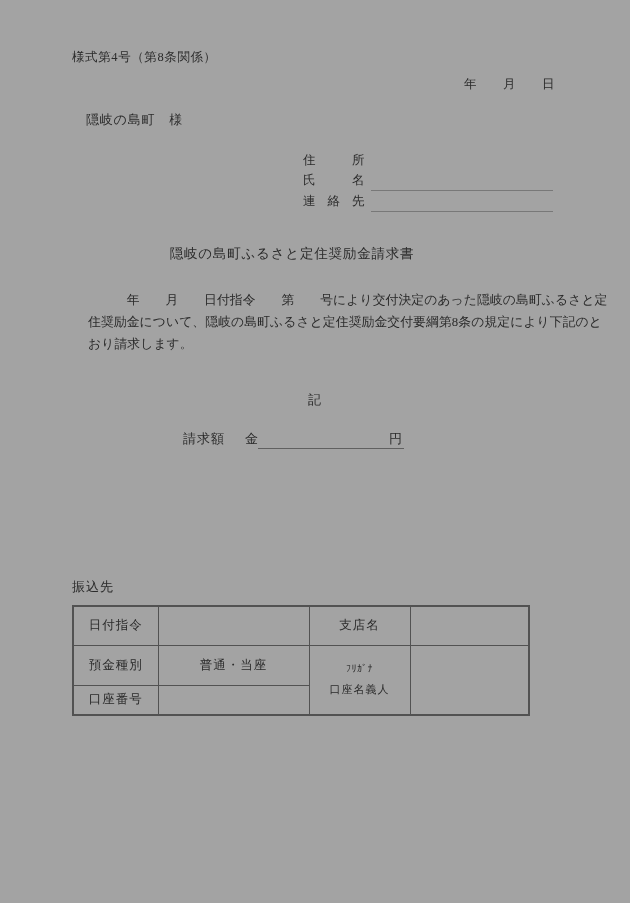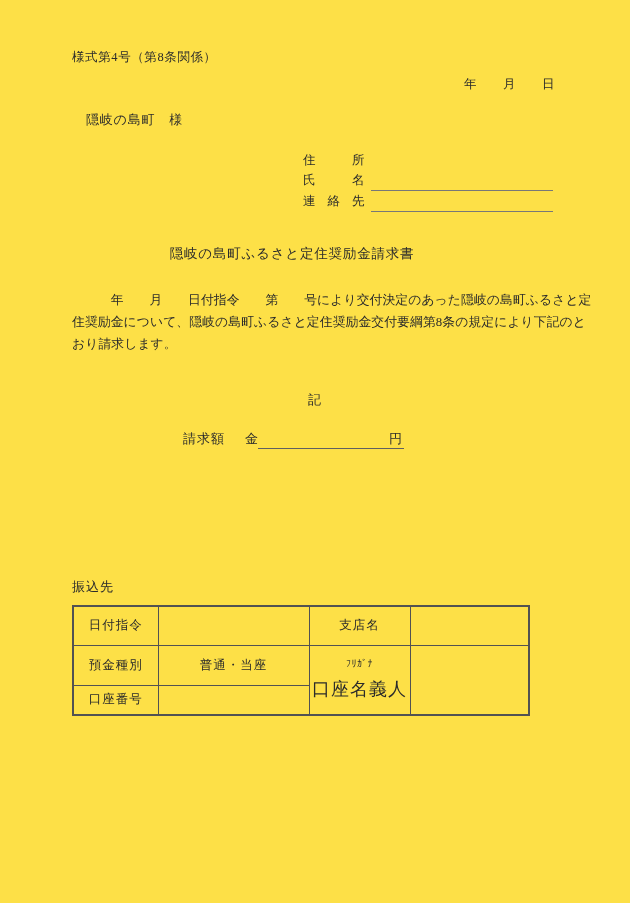--- a/index.html
+++ b/index.html
@@ -1,21 +1,21 @@
 <!DOCTYPE html>
 <html><head>
 <meta charset="utf-8">
 <style>
   * { margin:0; padding:0; box-sizing:border-box; }
   html,body { background:#f5f5f5; }
   .page {
     position:relative;
     width:630px; height:903px;
     margin:0 auto;
-    background:#fde047;
+    background:#a3a3a3;
     color:#2b2b2b;
     font-family:"Liberation Serif","DejaVu Serif",serif;
     overflow:hidden;
   }
   .form-number {
     position:absolute; left:72px; top:49px;
     font-size:12.5px; letter-spacing:0.6px;
   }
   .date-line {
     position:absolute; right:75px; top:76px;
@@ -40,21 +40,21 @@
     margin-left:6px; padding-left:12px; padding-bottom:2px;
     border-bottom:1px solid #787878;
   }
 
   .doc-title {
     position:absolute; left:0; top:245px; width:584px;
     text-align:center; font-size:13.5px; letter-spacing:0.8px;
   }
 
   .body-para {
-    position:absolute; left:72px; top:289px; width:520px;
+    position:absolute; left:88px; top:289px; width:520px;
     font-size:12.8px; line-height:22px;
   }
   .body-line { white-space:nowrap; letter-spacing:0.1px; }
 
   .record-mark {
     position:absolute; left:0; top:391px; width:630px;
     text-align:center; font-size:13px; letter-spacing:1px;
   }
 
   .claim-line {
@@ -87,21 +87,21 @@
     padding:0;
   }
   .col1 { width:85px; }
   .col2 { width:151px; }
   .col3 { width:101px; }
   .col4 { width:119px; }
   .row1 { height:39px; }
   .row2 { height:40px; }
   .row3 { height:30px; }
   .kana-label { display:block; font-size:10px; letter-spacing:0.5px; margin-bottom:8px; }
-  .holder-label { display:block; font-size:18px; letter-spacing:1px; }
+  .holder-label { display:block; font-size:11px; letter-spacing:1px; }
 </style>
 </head>
 <body>
 
 <div class="page">
 
   <div class="form-number">様式第4号（第8条関係）</div>
 
   <div class="date-line">年　　月　　日</div>
 

